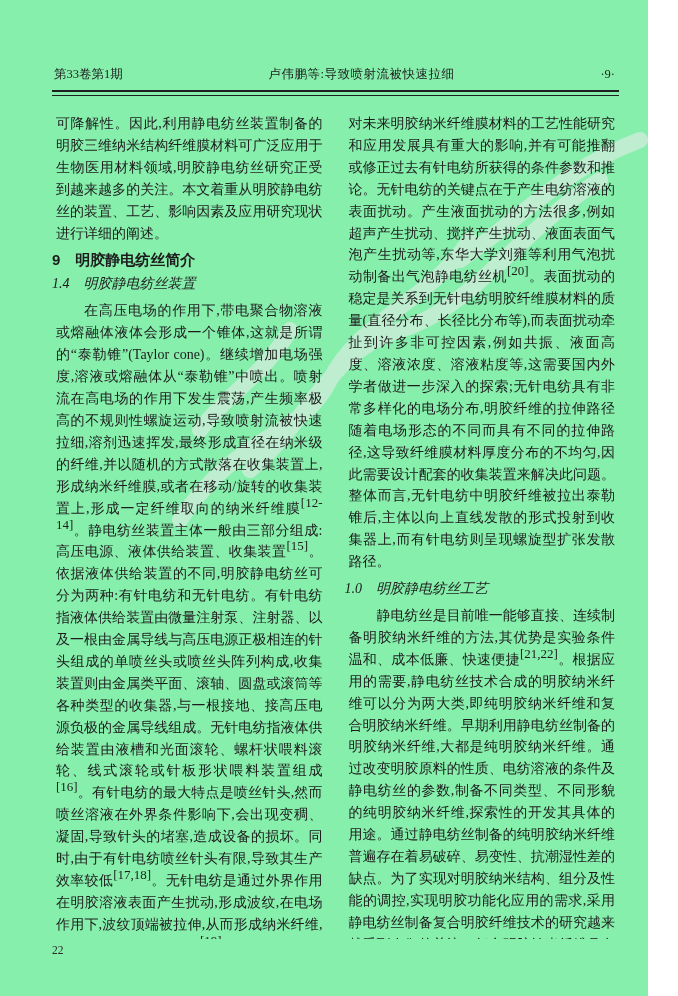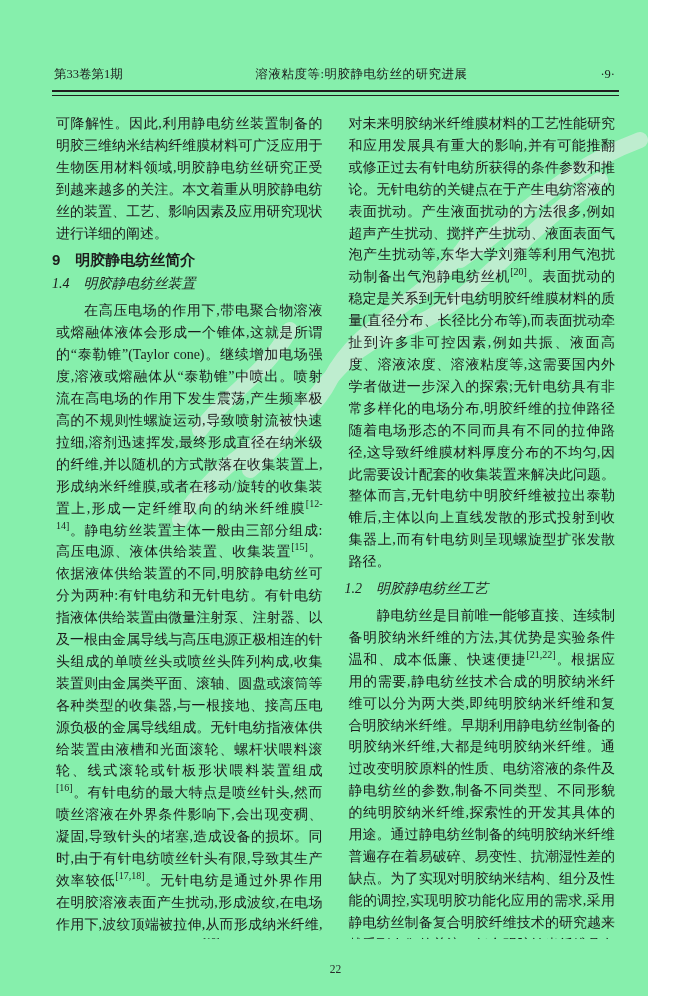--- a/index.html
+++ b/index.html
@@ -64,28 +64,28 @@
     font-size: 15px;
     line-height: 24px;
     font-family: "Liberation Sans", "DejaVu Sans", sans-serif;
   }
   .col .h2 {
     font-style: italic;
     font-size: 14px;
     line-height: 24px;
   }
   sup {
-    font-size: 10px;
+    font-size: 13px;
     line-height: 0;
     vertical-align: super;
     letter-spacing: 0;
   }
   .footer-page {
-    margin-top: 24px;
-    text-align: center;
+    margin-top: 5px;
+    text-align: left;
     font-size: 11.5px;
     color: #2a2a2a;
   }
 </style>
 </head>
 <body>
 
 <div class="page">
 
   <svg class="watermark" viewBox="0 0 678 996" xmlns="http://www.w3.org/2000/svg" aria-hidden="true">
@@ -93,35 +93,35 @@
       <path d="M 180 520 C 240 430, 300 440, 330 380 C 360 320, 430 300, 470 240"></path>
       <path d="M 250 470 C 310 420, 330 350, 400 330 C 470 310, 520 230, 600 180"></path>
       <path d="M 460 260 C 520 220, 560 170, 640 140"></path>
       <path d="M 200 430 C 230 390, 260 380, 290 330"></path>
     </g>
   </svg>
 
   <div class="content">
     <div class="header-row">
       <span class="h-issue">第33卷第1期</span>
-      <span class="h-title">溶液粘度等:明胶静电纺丝的研究进展</span>
+      <span class="h-title">卢伟鹏等:导致喷射流被快速拉细</span>
       <span class="h-page">·9·</span>
     </div>
 
     <div class="double-rule"></div>
 
     <div class="columns">
       <div class="col">
           <p class="para"><span>可降解性。因此,利用静电纺丝装置制备的明胶三维纳米结构纤维膜材料可广泛应用于生物医用材料领域,明胶静电纺丝研究正受到越来越多的关注。本文着重从明胶静电纺丝的装置、工艺、影响因素及应用研究现状进行详细的阐述。</span></p>
           <div class="h1">9　明胶静电纺丝简介</div>
           <div class="h2">1.4　明胶静电纺丝装置</div>
           <p class="para indent"><span>在高压电场的作用下,带电聚合物溶液或熔融体液体会形成一个锥体,这就是所谓的“泰勒锥”(Taylor cone)。继续增加电场强度,溶液或熔融体从“泰勒锥”中喷出。喷射流在高电场的作用下发生震荡,产生频率极高的不规则性螺旋运动,导致喷射流被快速拉细,溶剂迅速挥发,最终形成直径在纳米级的纤维,并以随机的方式散落在收集装置上,形成纳米纤维膜,或者在移动/旋转的收集装置上,形成一定纤维取向的纳米纤维膜</span><sup>[12-14]</sup><span>。静电纺丝装置主体一般由三部分组成:高压电源、液体供给装置、收集装置</span><sup>[15]</sup><span>。依据液体供给装置的不同,明胶静电纺丝可分为两种:有针电纺和无针电纺。有针电纺指液体供给装置由微量注射泵、注射器、以及一根由金属导线与高压电源正极相连的针头组成的单喷丝头或喷丝头阵列构成,收集装置则由金属类平面、滚轴、圆盘或滚筒等各种类型的收集器,与一根接地、接高压电源负极的金属导线组成。无针电纺指液体供给装置由液槽和光面滚轮、螺杆状喂料滚轮、线式滚轮或针板形状喂料装置组成</span><sup>[16]</sup><span>。有针电纺的最大特点是喷丝针头,然而喷丝溶液在外界条件影响下,会出现变稠、凝固,导致针头的堵塞,造成设备的损坏。同时,由于有针电纺喷丝针头有限,导致其生产效率较低</span><sup>[17,18]</sup><span>。无针电纺是通过外界作用在明胶溶液表面产生扰动,形成波纹,在电场作用下,波纹顶端被拉伸,从而形成纳米纤维,利用收集装置进行收集</span><sup>[19]</sup><span>。因此就纳米纤维膜材料的应用而言,无针电纺将会是较佳的量产机制,同时解决了传统有针电纺的技术瓶颈,</span></p>
         </div>
       <div class="col">
           <p class="para"><span>对未来明胶纳米纤维膜材料的工艺性能研究和应用发展具有重大的影响,并有可能推翻或修正过去有针电纺所获得的条件参数和推论。无针电纺的关键点在于产生电纺溶液的表面扰动。产生液面扰动的方法很多,例如超声产生扰动、搅拌产生扰动、液面表面气泡产生扰动等,东华大学刘雍等利用气泡扰动制备出气泡静电纺丝机</span><sup>[20]</sup><span>。表面扰动的稳定是关系到无针电纺明胶纤维膜材料的质量(直径分布、长径比分布等),而表面扰动牵扯到许多非可控因素,例如共振、液面高度、溶液浓度、溶液粘度等,这需要国内外学者做进一步深入的探索;无针电纺具有非常多样化的电场分布,明胶纤维的拉伸路径随着电场形态的不同而具有不同的拉伸路径,这导致纤维膜材料厚度分布的不均匀,因此需要设计配套的收集装置来解决此问题。整体而言,无针电纺中明胶纤维被拉出泰勒锥后,主体以向上直线发散的形式投射到收集器上,而有针电纺则呈现螺旋型扩张发散路径。</span></p>
-          <div class="h2">1.2　明胶静电纺丝工艺</div>
+          <div class="h2">1.0　明胶静电纺丝工艺</div>
           <p class="para indent"><span>静电纺丝是目前唯一能够直接、连续制备明胶纳米纤维的方法,其优势是实验条件温和、成本低廉、快速便捷</span><sup>[21,22]</sup><span>。根据应用的需要,静电纺丝技术合成的明胶纳米纤维可以分为两大类,即纯明胶纳米纤维和复合明胶纳米纤维。早期利用静电纺丝制备的明胶纳米纤维,大都是纯明胶纳米纤维。通过改变明胶原料的性质、电纺溶液的条件及静电纺丝的参数,制备不同类型、不同形貌的纯明胶纳米纤维,探索性的开发其具体的用途。通过静电纺丝制备的纯明胶纳米纤维普遍存在着易破碎、易变性、抗潮湿性差的缺点。为了实现对明胶纳米结构、组分及性能的调控,实现明胶功能化应用的需求,采用静电纺丝制备复合明胶纤维技术的研究越来越受到人们的关注。复合明胶纳米纤维具有良好的力学、机械等许多独特的性能。鲍韡韡等利用丝素与明胶混合,在丝素/明胶质量比为 70∶30 时,电纺得到纤维形貌好,直径均匀,离散程度小的复合明胶纳</span></p>
         </div>
     </div>
 
     <div class="footer-page">22</div>
   </div>
 </div>
 
 </body></html>

